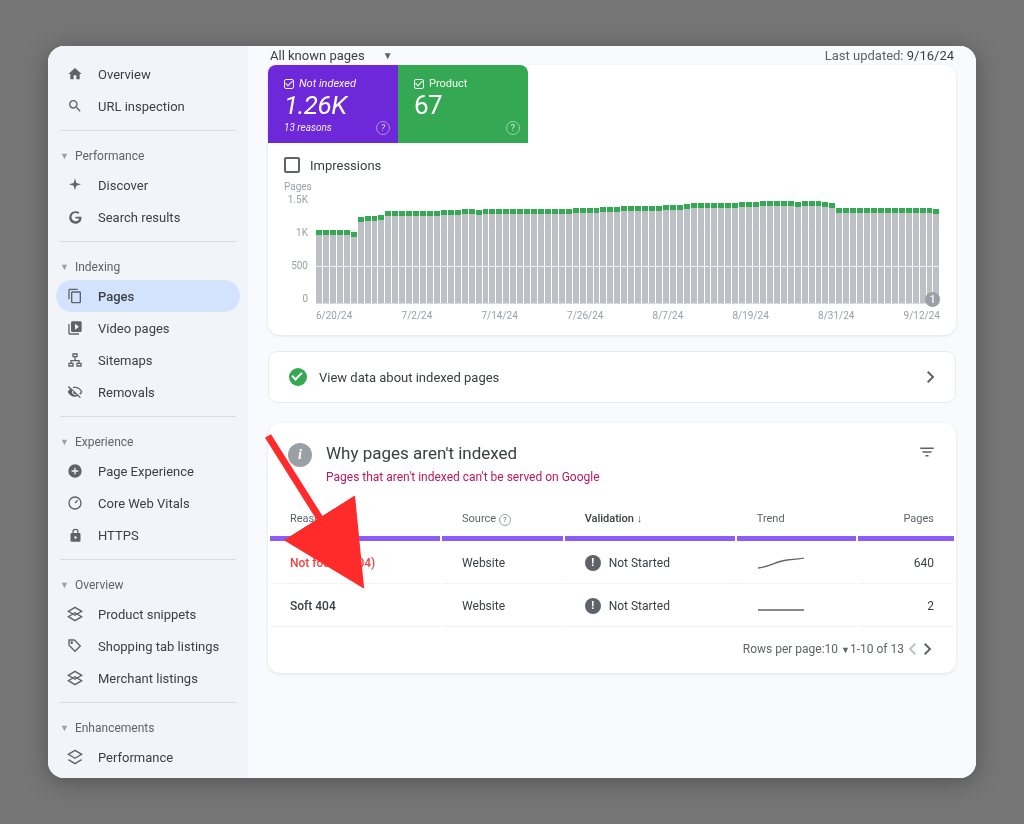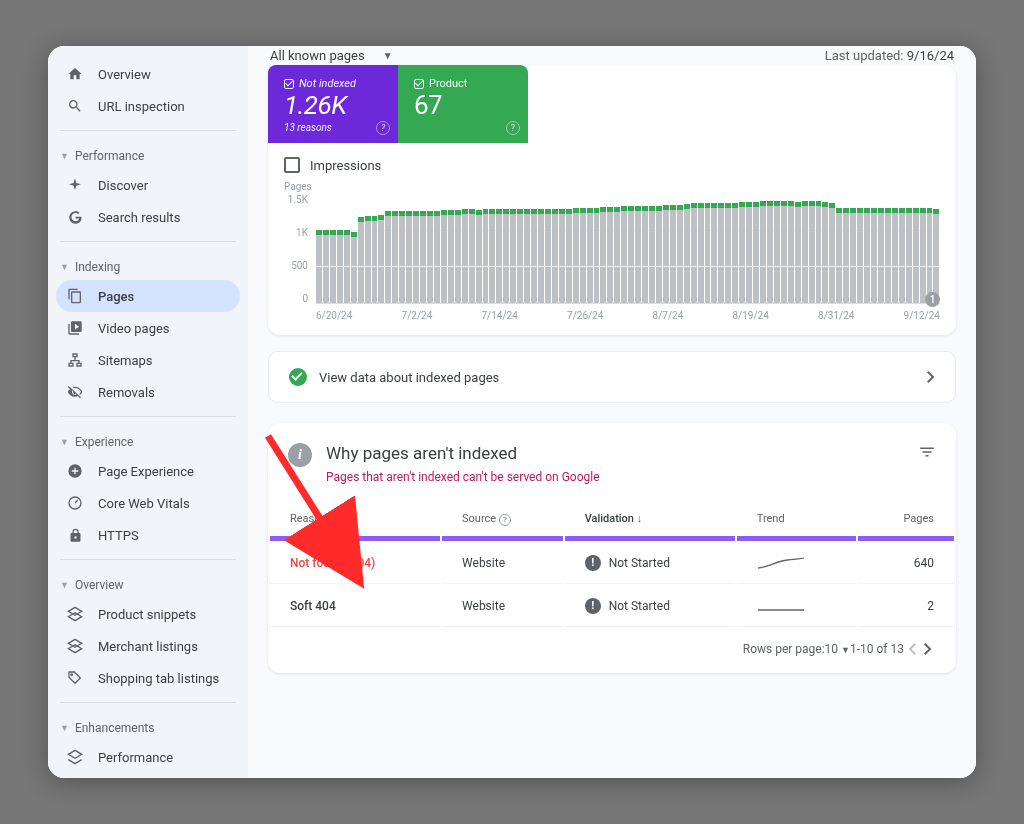--- a/index.html
+++ b/index.html
@@ -184,34 +184,34 @@
     <div class="nav-item">
         <span class="ic">
           <svg width="16" height="16" viewBox="0 0 24 24" fill="#5f6368">
             <path d="M12 2L2 8l10 6 10-6-10-6zM2 16l10 6 10-6-10-6-10 6z" fill="none" stroke="#5f6368" stroke-width="2"></path>
           </svg>
         </span>
         <span>Product snippets</span>
       </div>
     <div class="nav-item">
         <span class="ic">
-          <svg width="16" height="16" viewBox="0 0 24 24" fill="#5f6368">
-            <path d="M12 2L2 8l10 6 10-6-10-6zM2 16l10 6 10-6-10-6-10 6z" fill="none" stroke="#5f6368" stroke-width="2"></path>
-          </svg>
-        </span>
-        <span>Merchant listings</span>
-      </div>
-    <div class="nav-item">
-        <span class="ic">
           <svg width="16" height="16" viewBox="0 0 24 24" fill="none" stroke="#5f6368" stroke-width="2">
             <path d="M20 12l-8 8-9-9V3h8l9 9z"></path>
             <circle cx="7" cy="7" r="1" fill="#5f6368"></circle>
           </svg>
         </span>
         <span>Shopping tab listings</span>
+      </div>
+    <div class="nav-item">
+        <span class="ic">
+          <svg width="16" height="16" viewBox="0 0 24 24" fill="#5f6368">
+            <path d="M12 2L2 8l10 6 10-6-10-6zM2 16l10 6 10-6-10-6-10 6z" fill="none" stroke="#5f6368" stroke-width="2"></path>
+          </svg>
+        </span>
+        <span>Merchant listings</span>
       </div>
 
     <div class="divider"></div>
     <div class="section-head">
         <span class="caret">▼</span>
         <span>Enhancements</span>
       </div>
     <div class="nav-item">
         <span class="ic">
           <svg width="16" height="16" viewBox="0 0 24 24" fill="none" stroke="#5f6368" stroke-width="2">

